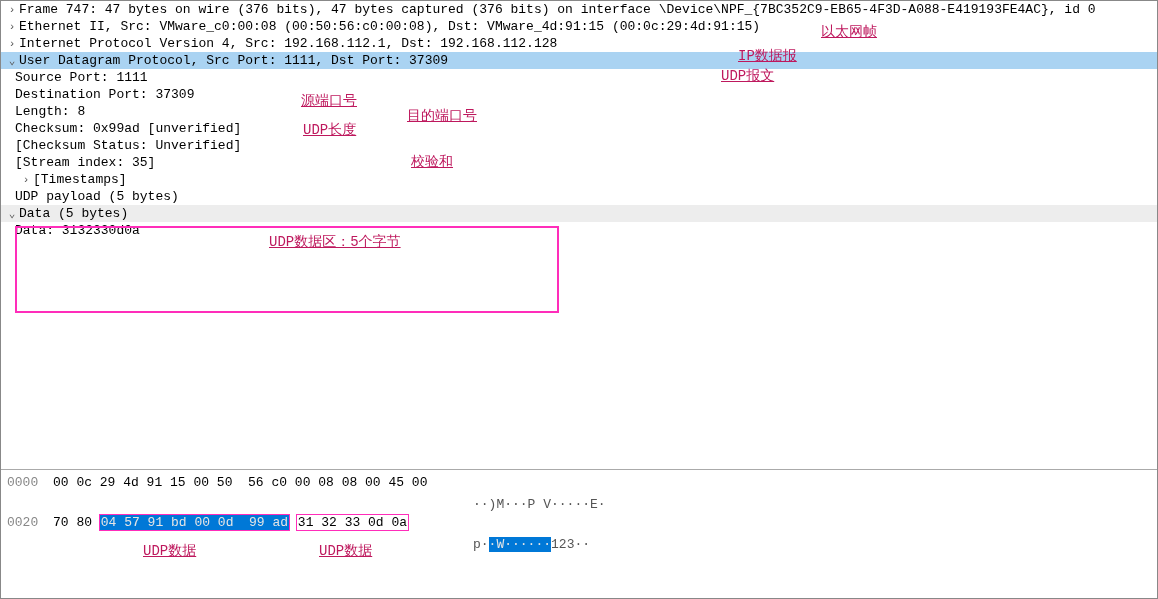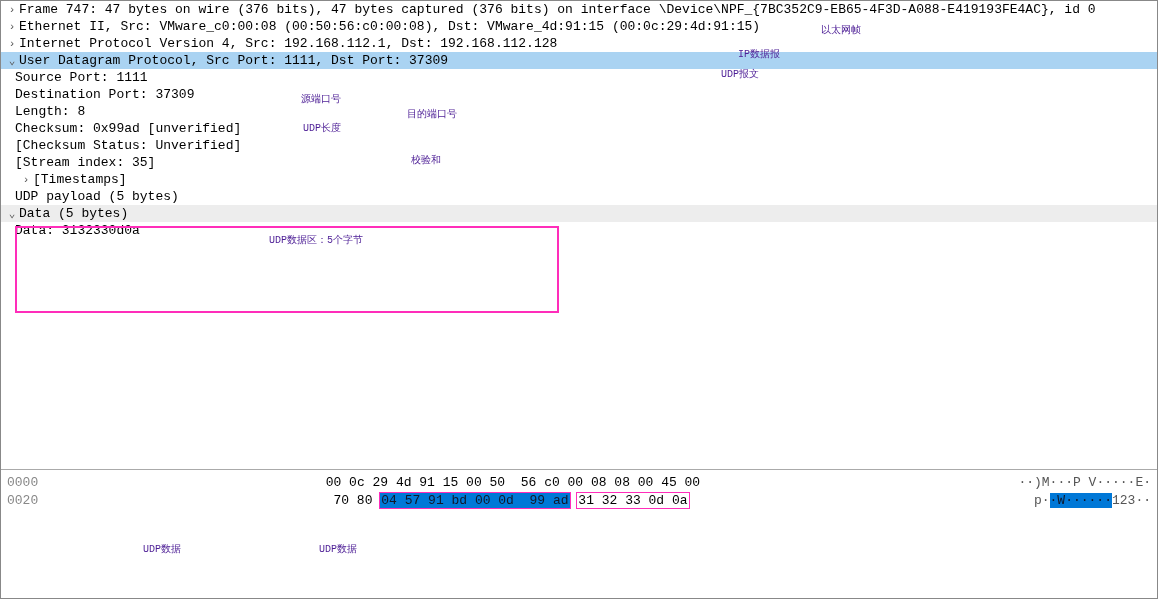--- a/index.html
+++ b/index.html
@@ -43,49 +43,50 @@
       height: 129px;
       border-top: 1px solid #aaa;
       background: #fff;
       padding: 4px 0;
       position: relative;
     }
     .hex-row {
       display: flex;
       padding: 0 6px;
       line-height: 18px;
-      justify-content: space-between;
     }
     .hex-offset {
       width: 46px;
       color: #888;
     }
     .hex-bytes {
       width: 420px;
       white-space: pre;
     }
     .hex-ascii {
       white-space: pre;
       color: #555;
+      margin-top: 22px;
     }
     .hex-hl-blue {
       background: #0078d7;
-      color: #0f172a;
+      color: #e5e5e5;
     }
     .hex-hl-box {
       border: 1px solid #ff2dba;
       padding: 0 1px;
       margin: 0 -1px;
     }
     .rel-wrap { position: relative; }
     .annot-abs {
       position: absolute;
-      color: #4c1d95;
-      font-size: 10px;
+      color: #be185d;
+      font-size: 14px;
       pointer-events: none;
+      text-decoration: underline;
     }
   </style>
 </head>
 <body>
 
 <div class="rel-wrap">
 <div class="packet-details">
   <div class="tree-row">
     <span class="expander">›</span>
     <span>Frame 747: 47 bytes on wire (376 bits), 47 bytes captured (376 bits) on interface \Device\NPF_{7BC352C9-EB65-4F3D-A088-E419193FE4AC}, id 0</span>

